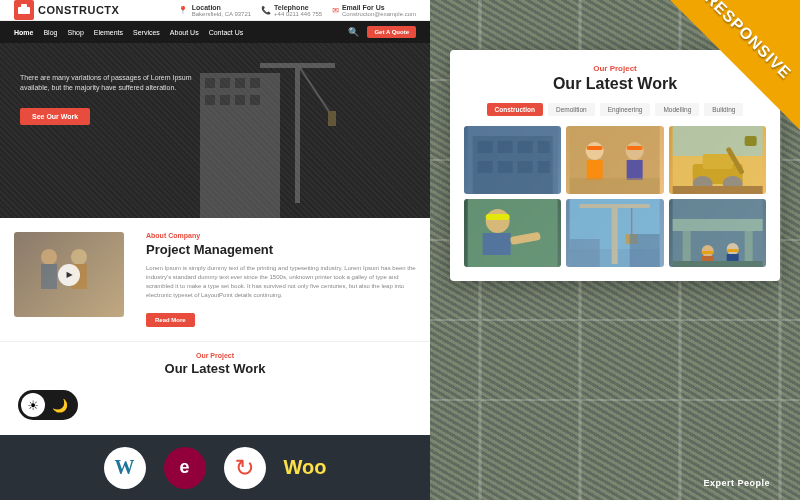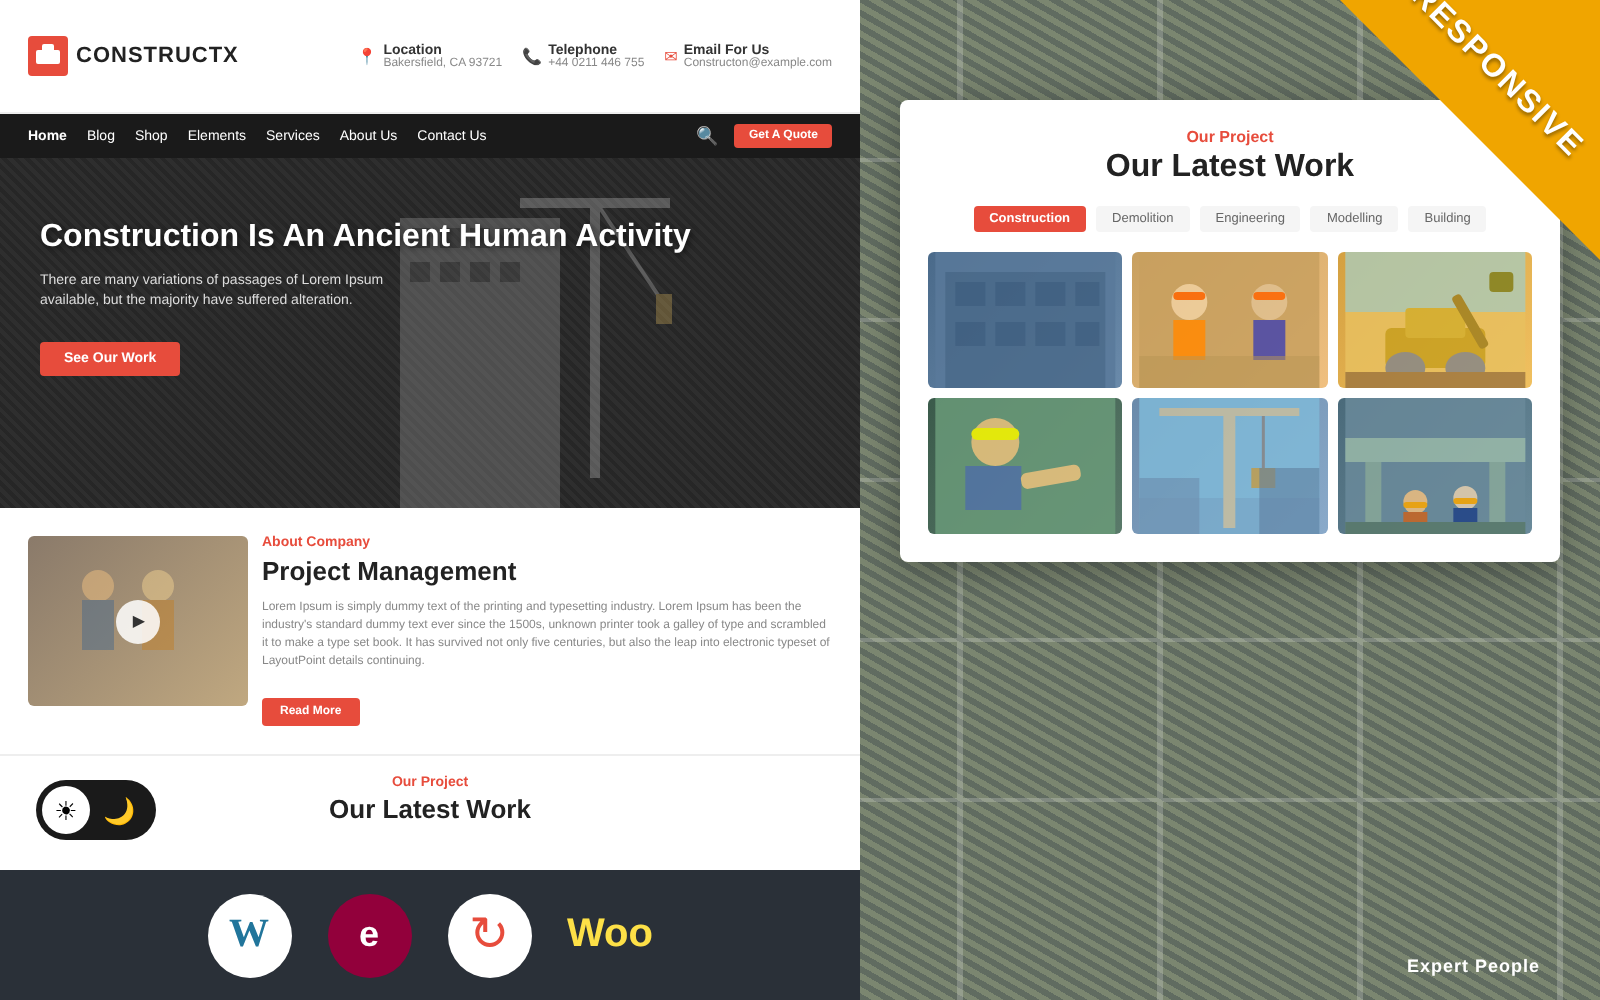--- a/index.html
+++ b/index.html
@@ -20,21 +20,21 @@
       width: 430px;
       height: 500px;
       background: #fff;
       overflow: hidden;
       box-shadow: 2px 0 10px rgba(0,0,0,0.2);
     }
 
     
     .site-header {
       background: #fff;
-      padding: 18px 14px;
+      padding: 0 14px;
       display: flex;
       align-items: center;
       justify-content: space-between;
       border-bottom: 1px solid #eee;
     }
     .logo-area {
       display: flex;
       align-items: center;
       gap: 4px;
     }
@@ -153,21 +153,21 @@
       border-radius: 2px;
       display: inline-block;
       font-weight: 700;
       cursor: pointer;
     }
 
     
     .about-section {
       display: flex;
       padding: 14px;
-      gap: 7px;
+      gap: 22px;
       background: #fff;
     }
     .about-img {
       width: 110px;
       height: 85px;
       background: linear-gradient(135deg, #8a7a6a, #c0a880);
       border-radius: 3px;
       flex-shrink: 0;
       position: relative;
       overflow: hidden;
@@ -539,21 +539,20 @@
         <rect x="75" y="42" width="10" height="10" fill="#666"></rect>
         <rect x="90" y="42" width="10" height="10" fill="#666"></rect>
 
         <rect x="135" y="10" width="5" height="140" fill="#ccc"></rect>
         <rect x="100" y="10" width="75" height="5" fill="#ccc"></rect>
         <line x1="140" y1="15" x2="170" y2="60" stroke="#ccc" stroke-width="2"></line>
         <rect x="168" y="58" width="8" height="15" fill="#e8c060"></rect>
       </svg>
     </div>
     <div class="hero-content">
-      <div class="hero-title">Construction Is An Ancient Human Activity</div>
       <div class="hero-sub">There are many variations of passages of Lorem Ipsum available, but the majority have suffered alteration.</div>
       <span class="hero-btn">See Our Work</span>
     </div>
   </div>
 
   <div class="about-section">
     <div class="about-img">
 
       <svg style="position:absolute;bottom:5px;left:5px;width:95px;height:70px;opacity:0.5" viewBox="0 0 95 70">
         <circle cx="30" cy="15" r="8" fill="#f0c080"></circle>

